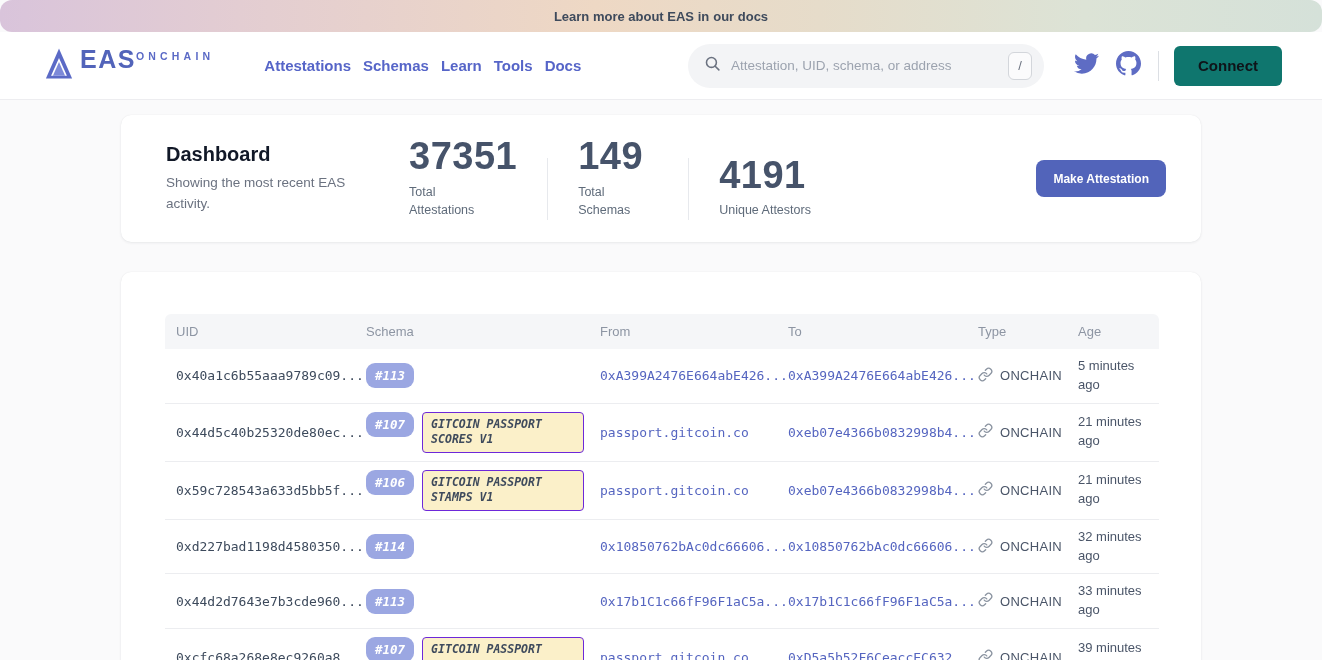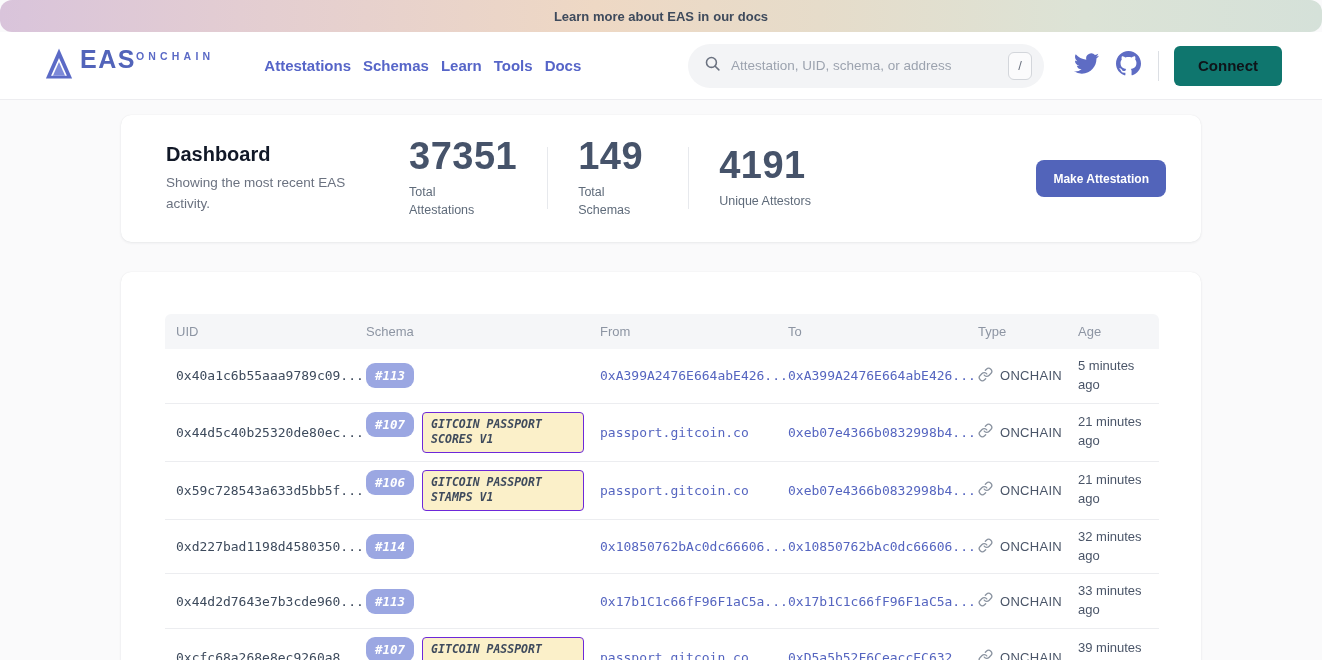--- a/index.html
+++ b/index.html
@@ -67,21 +67,21 @@
   .card {
     width: 1080px; margin: 0 auto; background: #ffffff;
     border-radius: 10px; box-shadow: 0 1px 3px rgba(16,24,40,0.07), 0 0 1px rgba(16,24,40,0.08);
   }
 
   
   .dash-card { margin-top: 15px; height: 127px; display: flex; align-items: center; padding: 0 35px 0 45px; }
   .dash-title { font-size: 20px; font-weight: 800; color: #111827; margin-bottom: 7px; }
   .dash-sub { font-size: 13.5px; color: #6b7280; line-height: 1.5; width: 180px; }
   .dash-left { width: 193px; }
-  .stats { display: flex; align-items: center; margin-left: 20px; }
+  .stats { display: flex; align-items: flex-end; margin-left: 20px; }
   .stat { padding: 0 30px; }
   .stat-value { font-size: 38px; font-weight: 800; color: #46536a; line-height: 1.05; letter-spacing: 0.5px; }
   .stat-label { font-size: 12.5px; color: #5f6b7a; margin-top: 6px; line-height: 1.45; width: 80px; }
   .stat:nth-child(5) .stat-label { width: 110px; }
   .stat-divider { width: 1px; height: 62px; background: #e7e9ed; }
   .make-btn {
     margin-left: auto; height: 37px; padding: 0 17px; border: none;
     background: #5264ba; color: #ffffff; border-radius: 8px;
     font-size: 12px; font-weight: 700; cursor: pointer;
     font-family: "Liberation Sans", sans-serif;

